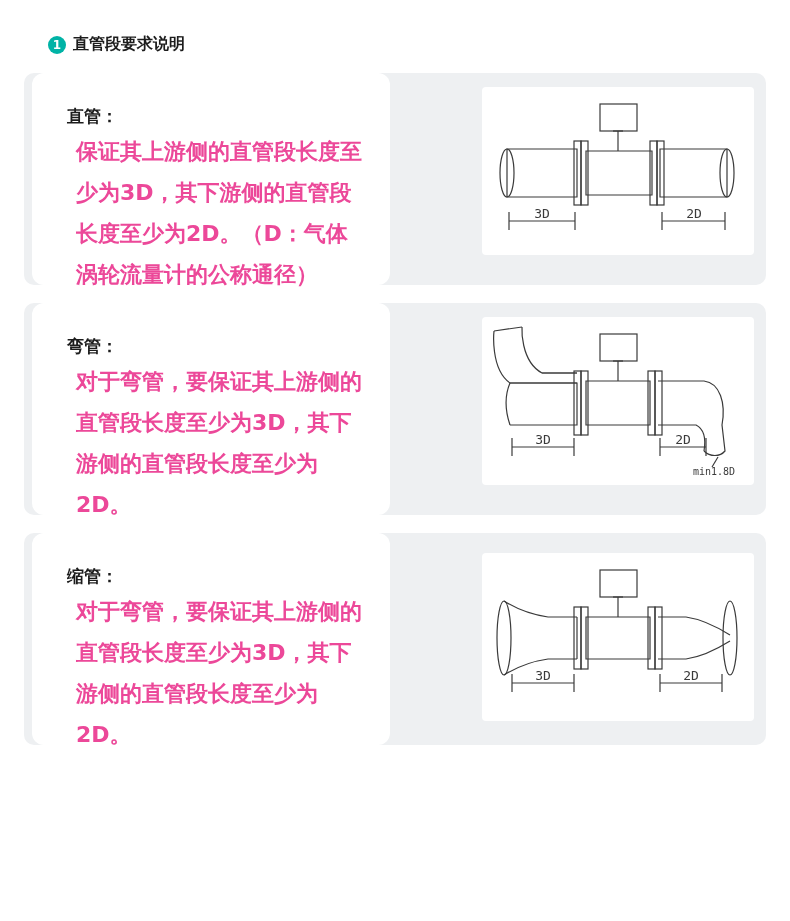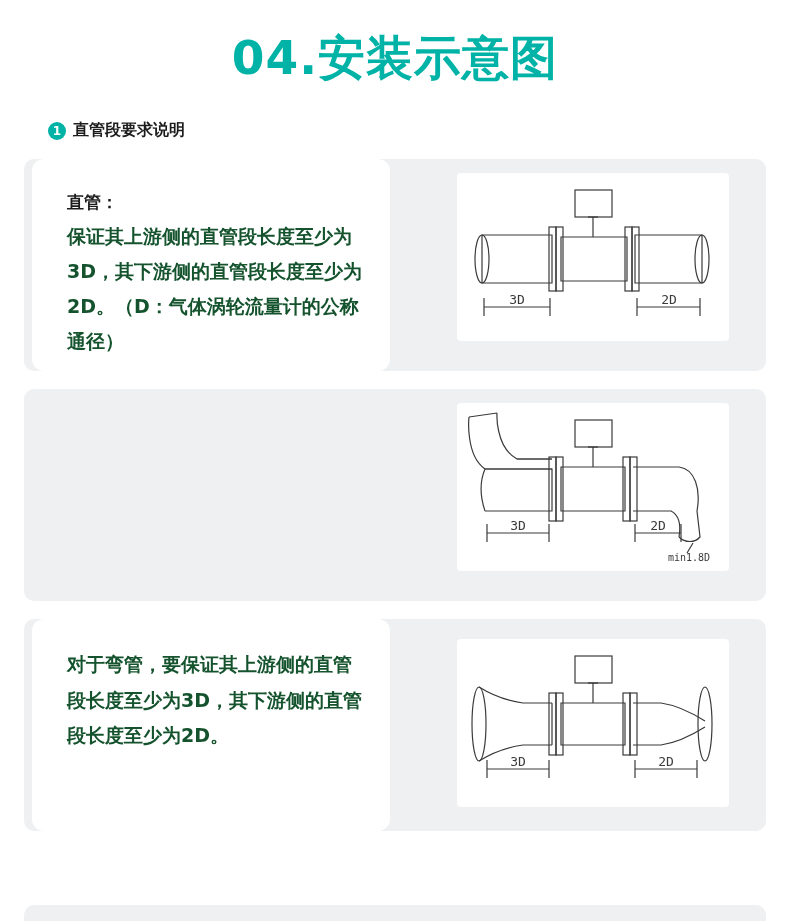--- a/index.html
+++ b/index.html
@@ -78,29 +78,30 @@
     padding: 28px 22px 0 35px;
   }
   .card-text-panel .lead {
     font-size: 17px;
     color: #1c1c1c;
     font-weight: bold;
     line-height: 1.85;
     font-family: "DejaVu Sans", "Liberation Sans", sans-serif;
   }
   .card-text-panel .body {
-    font-size: 19px;
-    color: #14532d;
+    font-size: 22px;
+    color: #ec4899;
     font-weight: bold;
     line-height: 1.85;
     font-family: "DejaVu Sans", "Liberation Sans", sans-serif;
+    margin-left: 9px;
   }
   .card-figure {
     position: absolute;
-    right: 37px;
+    right: 12px;
     top: 14px;
     width: 272px;
     height: 168px;
     background: #ffffff;
     border-radius: 4px;
   }
   .card-figure svg {
     display: block;
   }
   .card-3 .card-figure { top: 20px; }
@@ -112,21 +113,20 @@
     height: 30px;
     background: #eef0f2;
     border-radius: 10px;
   }
 </style>
 </head>
 <body>
 
 <div class="page">
 
-  <div class="title">04.安装示意图</div>
 
   <div class="section-head">
     <span class="bullet-num">1</span>
     <span class="section-title">直管段要求说明</span>
   </div>
 
   <div class="card card-1">
     <div class="card-text-panel">
       <div class="lead">直管：</div>
       <div class="body">保证其上游侧的直管段长度至少为3D，其下游侧的直管段长度至少为2D。（D：气体涡轮流量计的公称通径）</div>
@@ -160,20 +160,24 @@
           <path d="M180 125 L180 143"></path>
           <path d="M243 125 L243 143"></path>
         </g>
         <text x="60" y="131" font-family="DejaVu Sans Mono, monospace" font-size="13" fill="#3a3a3a" text-anchor="middle">3D</text>
         <text x="212" y="131" font-family="DejaVu Sans Mono, monospace" font-size="13" fill="#3a3a3a" text-anchor="middle">2D</text>
       </svg>
     </div>
   </div>
 
   <div class="card card-2">
+    <div class="card-text-panel">
+      <div class="lead">弯管：</div>
+      <div class="body">对于弯管，要保证其上游侧的直管段长度至少为3D，其下游侧的直管段长度至少为2D。</div>
+    </div>
     <div class="card-figure">
       <svg width="272" height="168" viewBox="0 0 272 168" xmlns="http://www.w3.org/2000/svg">
         <g fill="none" stroke="#3a3a3a" stroke-width="1.2">
 
           <path d="M12 14 C12 14 8 52 28 66 L28 66 L95 66"></path>
           <path d="M40 10 C40 10 38 44 60 56 L60 56 L95 56"></path>
           <path d="M12 14 L40 10"></path>
 
           <path d="M28 66 L95 66 L95 108 L28 108"></path>
           <path d="M60 56 L95 56"></path>
@@ -205,20 +209,21 @@
         </g>
         <text x="61" y="127" font-family="DejaVu Sans Mono, monospace" font-size="13" fill="#3a3a3a" text-anchor="middle">3D</text>
         <text x="201" y="127" font-family="DejaVu Sans Mono, monospace" font-size="13" fill="#3a3a3a" text-anchor="middle">2D</text>
         <text x="232" y="158" font-family="DejaVu Sans Mono, monospace" font-size="10" fill="#3a3a3a" text-anchor="middle">min1.8D</text>
       </svg>
     </div>
   </div>
 
   <div class="card card-3">
     <div class="card-text-panel">
+      <div class="lead">缩管：</div>
       <div class="body">对于弯管，要保证其上游侧的直管段长度至少为3D，其下游侧的直管段长度至少为2D。</div>
     </div>
     <div class="card-figure">
       <svg width="272" height="168" viewBox="0 0 272 168" xmlns="http://www.w3.org/2000/svg">
         <g fill="none" stroke="#3a3a3a" stroke-width="1.2">
 
           <path d="M22 48 C38 58 52 62 66 64 L95 64"></path>
           <path d="M22 122 C38 112 52 108 66 106 L95 106"></path>
           <ellipse cx="22" cy="85" rx="7" ry="37"></ellipse>
           <path d="M95 64 L95 106"></path>

